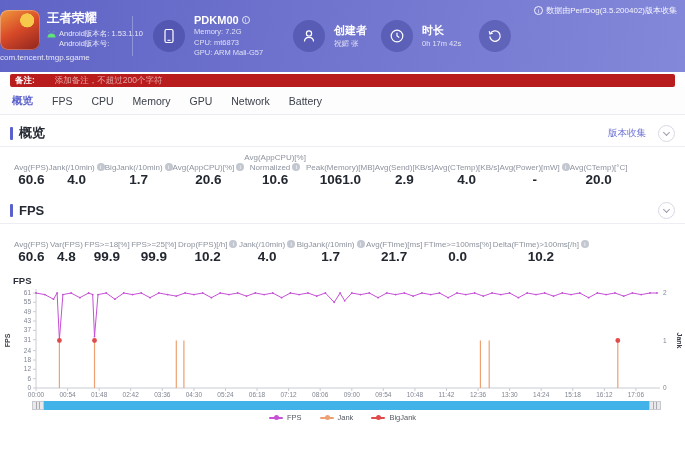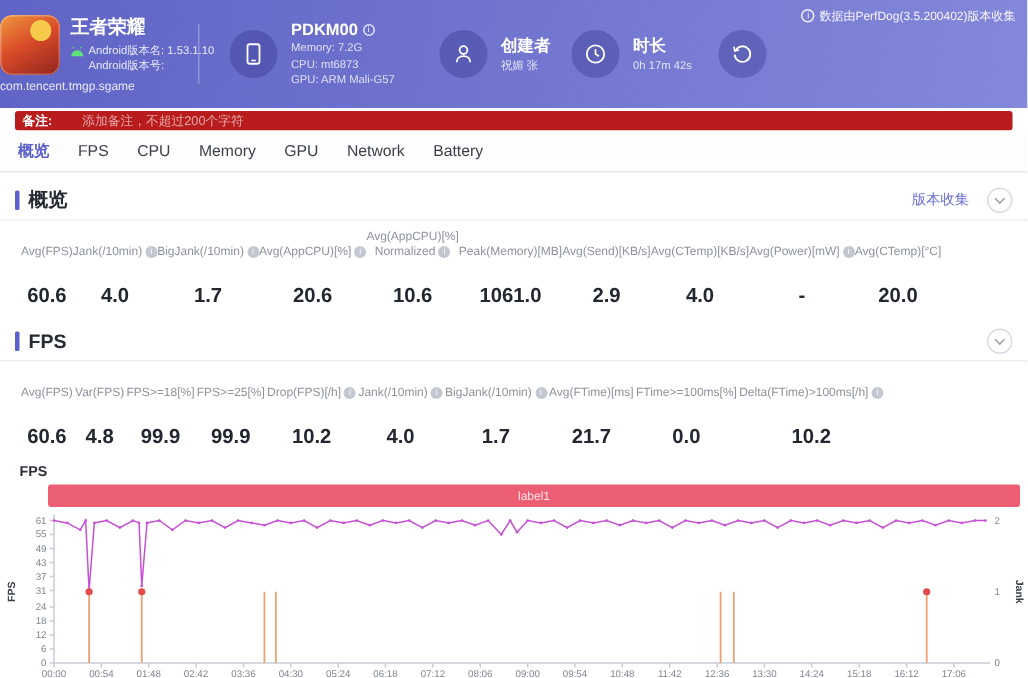--- a/index.html
+++ b/index.html
@@ -45,21 +45,21 @@
 .spacer{flex:1}
 .export{font-size:9.5px;color:#6a6fd4;margin-right:12px;cursor:pointer;text-decoration:none}
 .collapse{width:17px;height:17px;border:1px solid #d8d9e4;border-radius:50%;background:#fff;display:flex;align-items:center;justify-content:center;cursor:pointer}
 .chev{width:5px;height:5px;border-right:1.3px solid #9a9eaa;border-bottom:1.3px solid #9a9eaa;transform:rotate(45deg);margin-top:-2px}
 .sec-line{height:1px;background:#ededf3;margin-top:2px}
 .metrics{display:flex;justify-content:space-between;align-items:flex-end;padding:6px 78px 5px 14px}
 .fps-sec .metrics{padding-right:96px}
 .metric{text-align:center}
 .m-lbl{font-size:8px;color:#8d929d;line-height:9.5px;display:flex;flex-direction:column;justify-content:flex-end;min-height:19px;white-space:nowrap}
 .info-ic{display:inline-block;width:8px;height:8px;border-radius:50%;background:#c3c7d0;color:#fff;font-size:6px;line-height:8px;font-style:normal;margin-left:2px;text-align:center;vertical-align:1px}
-.m-val{font-size:13.5px;font-weight:bold;color:#23272f;margin-top:17px;white-space:nowrap}
+.m-val{font-size:13.5px;font-weight:bold;color:#23272f;margin-top:0;white-space:nowrap}
 
 .chart-block{margin-top:6px}
 .chart-title{margin-left:13px;font-size:9.5px;font-weight:bold;color:#2b2f38}
 .banner{margin:3px 5px 2px 32px;height:15px;background:#ec5e74;border-radius:2px;display:flex;align-items:center;justify-content:center;font-size:8px;color:#ffe3e8}
 svg{display:block}
 .tk{font-size:6.5px;fill:#808591}
 .axt{font-size:7px;font-weight:bold;fill:#3a3f48}
 .scrollbar{position:relative;margin:0 24px 0 32px;height:9px;background:#41b3e8;border-radius:1px}
 .sb-handle{position:absolute;top:0;width:12px;height:9px;background-color:#e9e9ec;border:1px solid #c8c8cf;
  background-image:linear-gradient(90deg,transparent 3px,#a9a9b2 3px,#a9a9b2 4px,transparent 4px,transparent 6px,#a9a9b2 6px,#a9a9b2 7px,transparent 7px)}
@@ -319,23 +319,20 @@
           <div class="m-lbl">
             <span>Delta(FTime)&gt;100ms[/h]<i class="info-ic">i</i></span>
           </div>
           <div class="m-val">10.2</div>
         </div>
       </div>
   </section>
 
   <div class="chart-block">
     <div class="chart-title">FPS</div>
-    <div class="banner">
-      <span>label1</span>
-    </div>
     <svg width="685" height="115" viewBox="0 0 685 115">
         <line x1="36" y1="3" x2="36" y2="102" stroke="#c9ccd4" stroke-width="1"></line>
         <line x1="36" y1="102" x2="660" y2="102" stroke="#c9ccd4" stroke-width="1"></line>
         <line x1="33" y1="102.0" x2="36" y2="102.0" stroke="#c9ccd4"></line>
         <text x="31" y="104.0" class="tk" text-anchor="end">0</text>
         <line x1="33" y1="92.7" x2="36" y2="92.7" stroke="#c9ccd4"></line>
         <text x="31" y="94.7" class="tk" text-anchor="end">6</text>
         <line x1="33" y1="83.3" x2="36" y2="83.3" stroke="#c9ccd4"></line>
         <text x="31" y="85.3" class="tk" text-anchor="end">12</text>
         <line x1="33" y1="74.0" x2="36" y2="74.0" stroke="#c9ccd4"></line>

